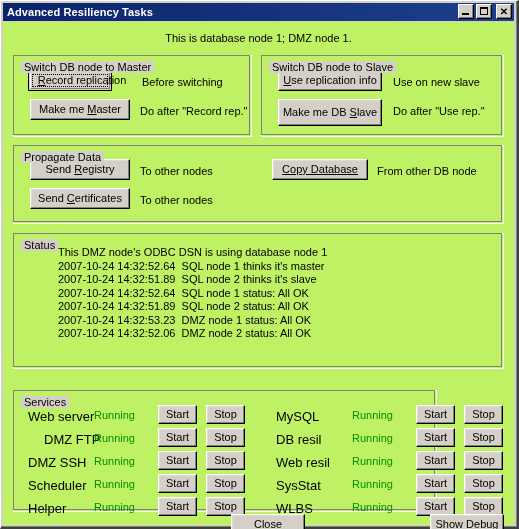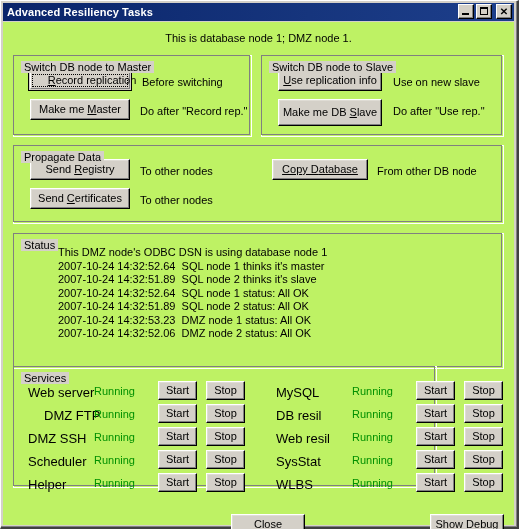--- a/index.html
+++ b/index.html
@@ -248,21 +248,21 @@
     </div>
   </div>
 
   <div class="client">
 
     <div class="subtitle">This is database node 1;  DMZ node 1.</div>
 
     <div class="group" style="left:10px; top:33px; width:239px; height:82px;">
       <div class="group-title">Switch DB node to Master</div>
 
-      <div class="btn default" style="left:14px; top:14px; width:104px; height:21px;padding-left:24px;">
+      <div class="btn default" style="left:14px; top:14px; width:84px; height:21px;padding-left:24px;">
         <span class="btn-face"></span>
         <span class="focus-rect"></span>
         <span class="btn-label"><span class="acc">R</span>ecord replication</span>
       </div>
       <div class="lbl" style="left:128px; top:20px;">Before switching</div>
 
       <div class="btn" style="left:16px; top:43px; width:100px; height:21px;">
         <span class="btn-label">Make me <span class="acc">M</span>aster</span>
       </div>
       <div class="lbl" style="left:126px; top:49px;">Do after "Record rep."</div>
@@ -307,21 +307,21 @@
         <div class="status-line">This DMZ node's ODBC DSN is using database node 1</div>
         <div class="status-line">2007-10-24 14:32:52.64  SQL node 1 thinks it's master</div>
         <div class="status-line">2007-10-24 14:32:51.89  SQL node 2 thinks it's slave</div>
         <div class="status-line">2007-10-24 14:32:52.64  SQL node 1 status: All OK</div>
         <div class="status-line">2007-10-24 14:32:51.89  SQL node 2 status: All OK</div>
         <div class="status-line">2007-10-24 14:32:53.23  DMZ node 1 status: All OK</div>
         <div class="status-line">2007-10-24 14:32:52.06  DMZ node 2 status: All OK</div>
       </div>
     </div>
 
-    <div class="group" style="left:10px; top:344px; width:424px; height:122px;">
+    <div class="group" style="left:10px; top:368px; width:424px; height:122px;">
       <div class="group-title">Services</div>
 
       <div>
         <div class="svc-name" style="left:14px; top:18px;">Web server</div>
         <div class="svc-state" style="left:80px; top:18px; color:#009000;">Running</div>
         <div class="btn" style="left:144px; top:14px; width:39px; height:19px;">
               <span class="btn-label">Start</span>
             </div>
         <div class="btn" style="left:192px; top:14px; width:39px; height:19px;">
               <span class="btn-label">Stop</span>

